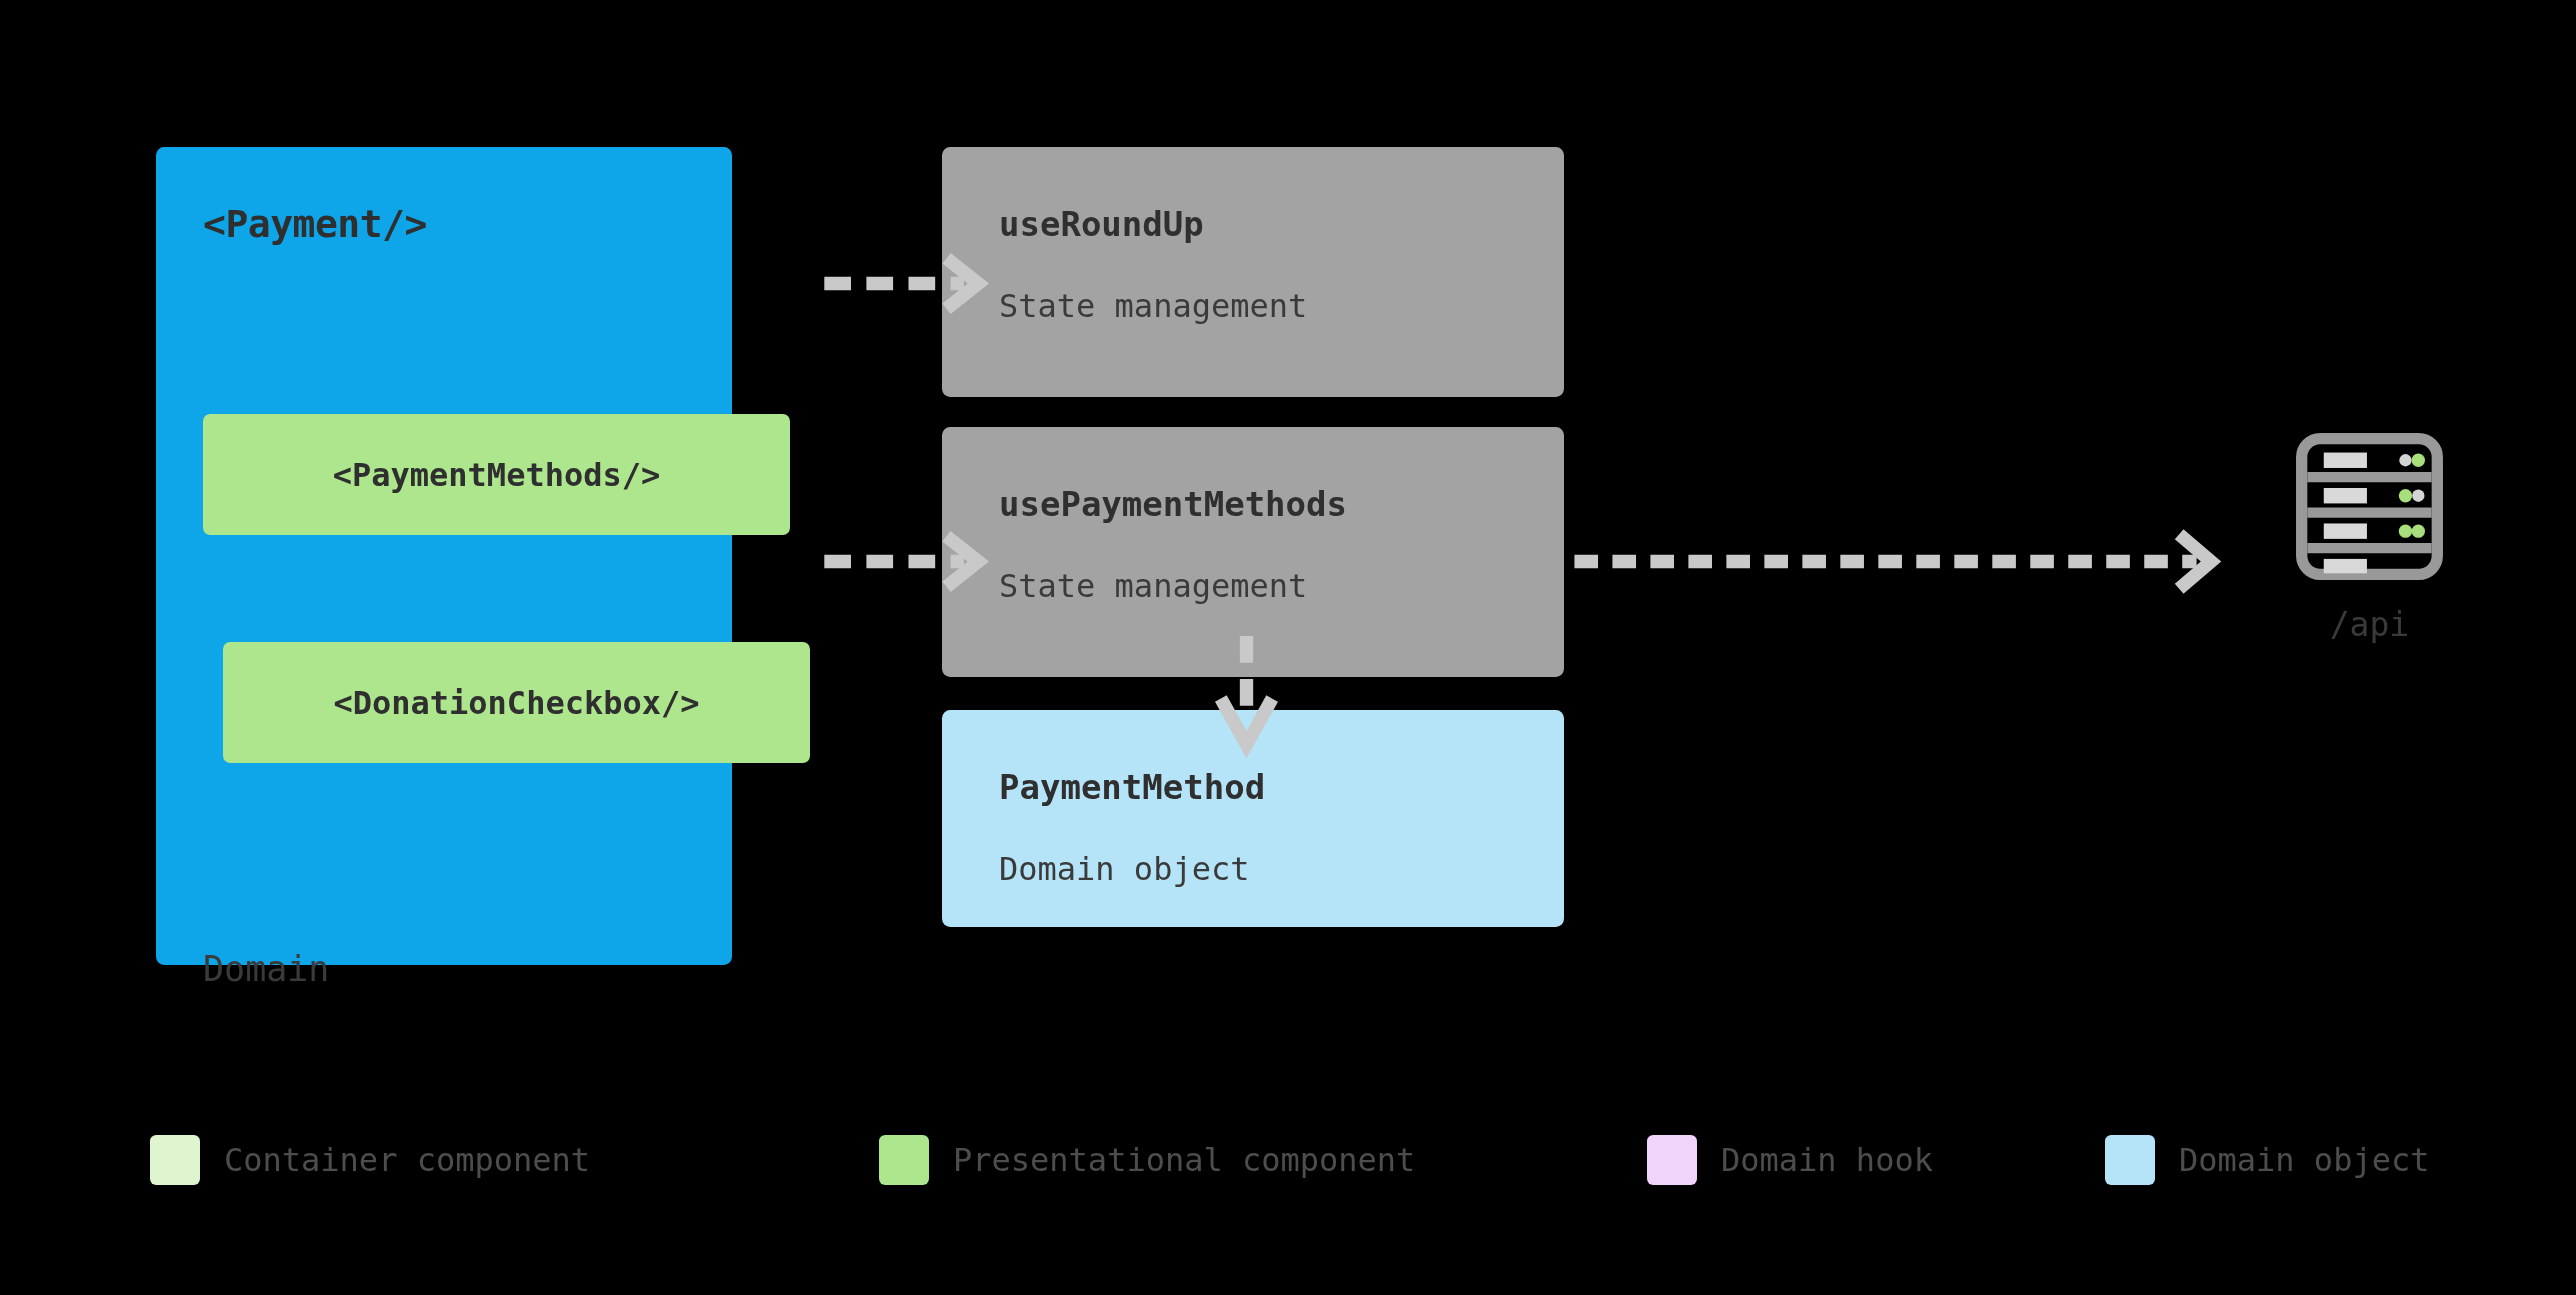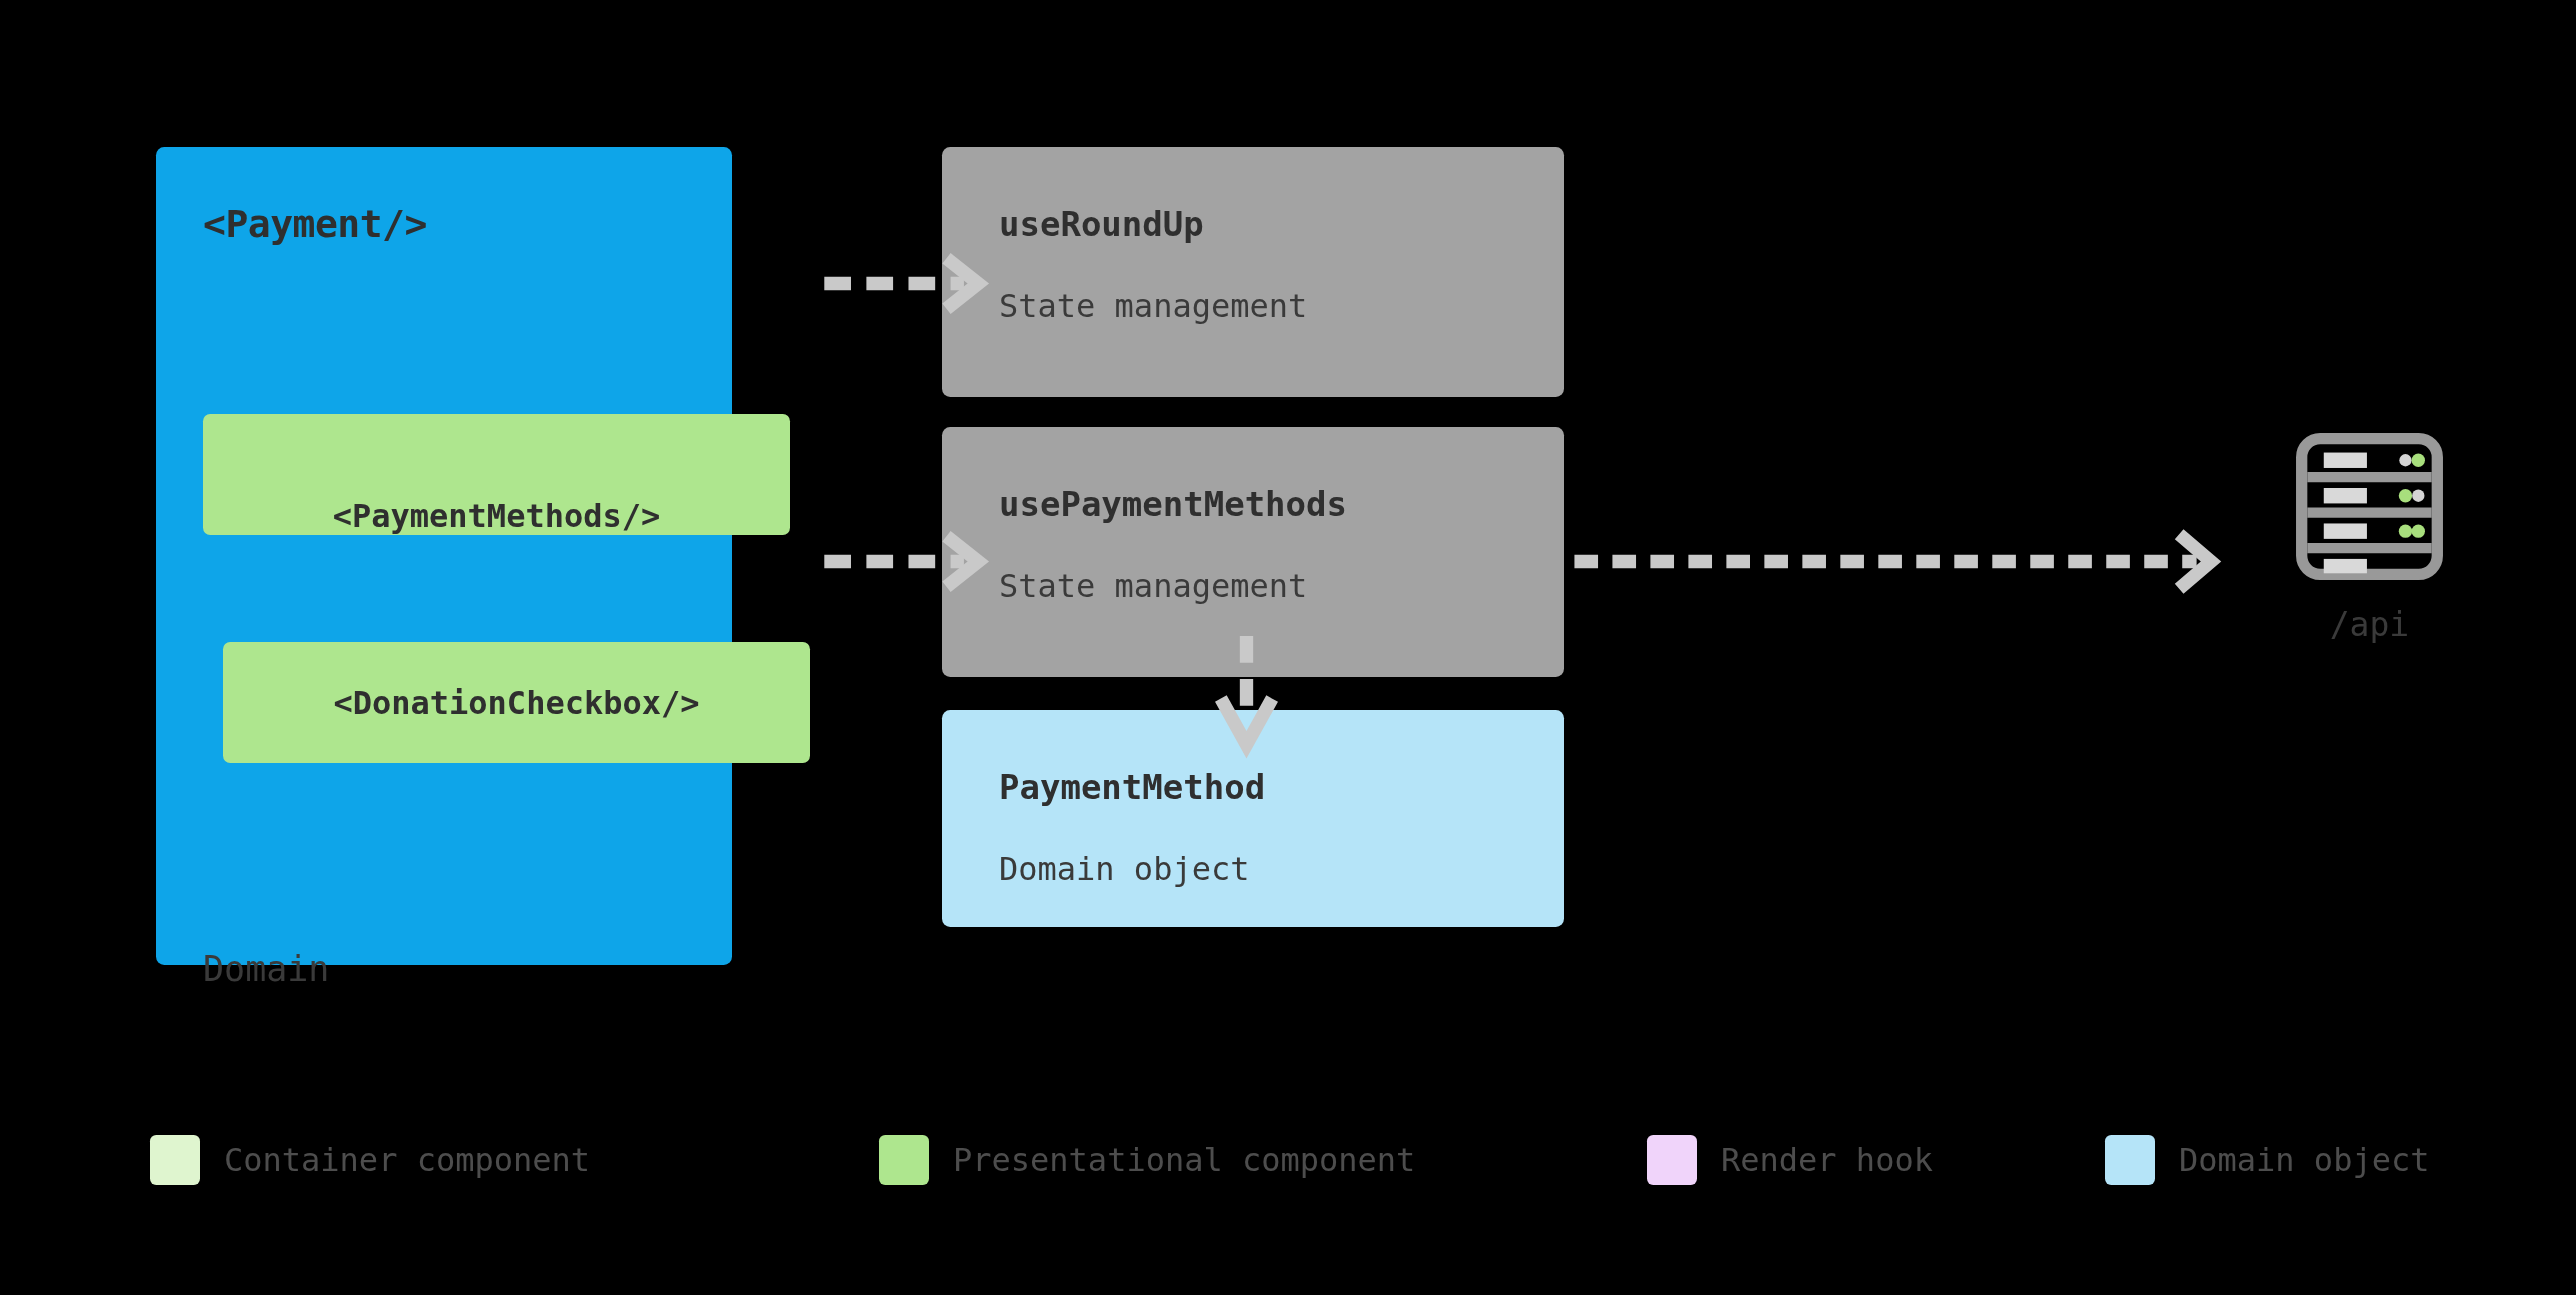--- a/index.html
+++ b/index.html
@@ -61,21 +61,21 @@
     position: absolute;
     left: 47px;
     width: 587px;
     height: 121px;
     border-radius: 7.2px;
     background: #aee68e;
     display: flex;
     align-items: center;
     justify-content: center;
   }
-  .pres-box.b1 { top: 267px; align-items: flex-end; }
+  .pres-box.b1 { top: 267px; }
   .pres-box.b2 { top: 495px; margin-left: 20px; }
   .pres-label {
     font-size: 32px;
     font-weight: bold;
     color: #2f2f2f;
     white-space: nowrap;
   }
 
   
   .card {
@@ -275,21 +275,21 @@
       <span class="legend-text">Container component</span>
     </div>
 
     <div class="legend-item li1">
       <span class="legend-swatch" style="background:#aee68e"></span>
       <span class="legend-text">Presentational component</span>
     </div>
 
     <div class="legend-item li2">
       <span class="legend-swatch" style="background:#f0d4fa"></span>
-      <span class="legend-text">Render hook</span>
+      <span class="legend-text">Domain hook</span>
     </div>
 
     <div class="legend-item li3">
       <span class="legend-swatch" style="background:#b5e4f8"></span>
       <span class="legend-text">Domain object</span>
     </div>
 
   </div>
 
 </div>

